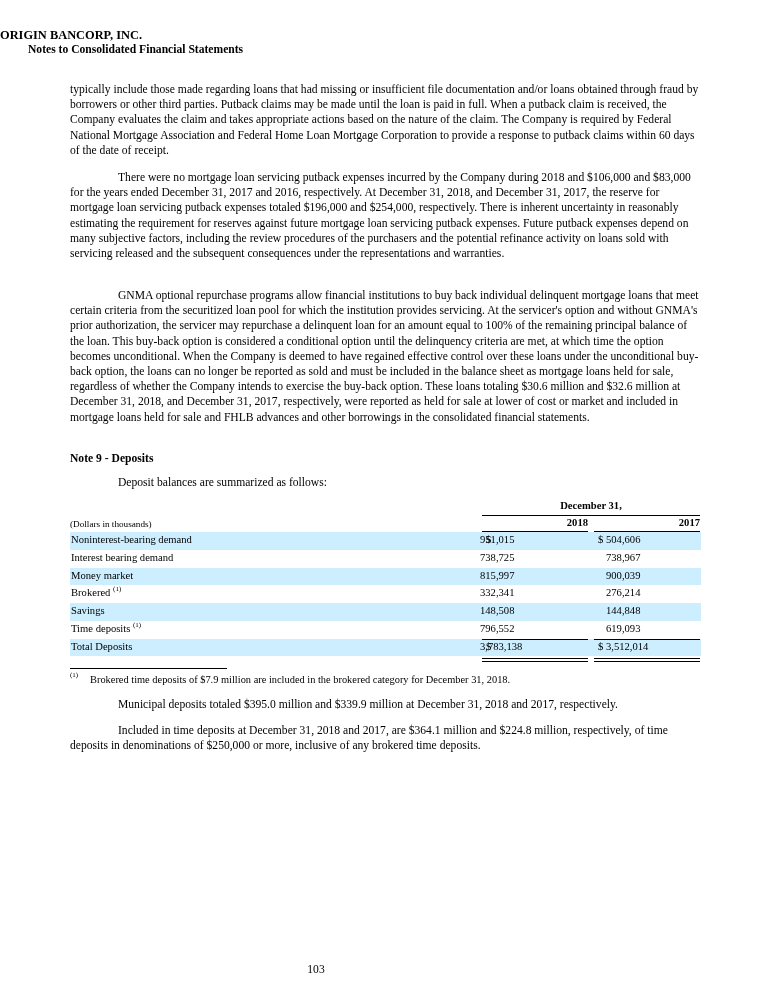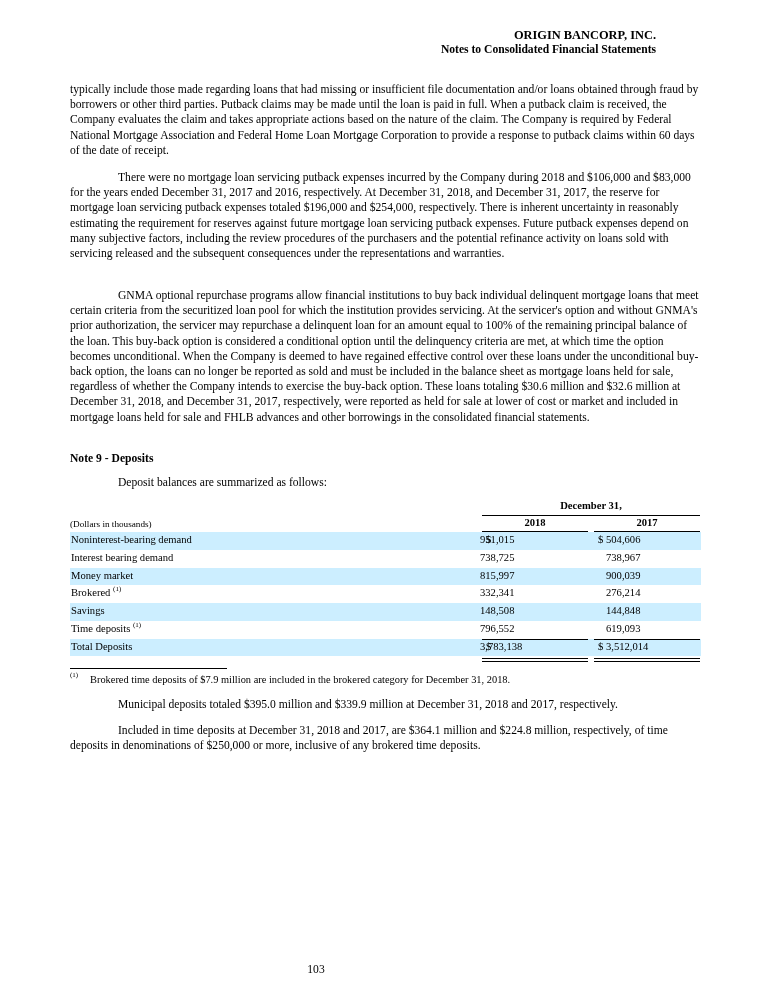--- a/index.html
+++ b/index.html
@@ -1,27 +1,27 @@
 <!DOCTYPE html>
 <html><head>
 <meta charset="utf-8">
 <style>
   html, body { margin:0; padding:0; background:#ffffff; }
   body { width:768px; height:993px; position:relative; font-family:"Liberation Serif", serif; color:#000; font-size:11.6px; }
-  .hdr { position:absolute; top:28px; left:0; width:656px; text-align:right; font-weight:bold; line-height:14.5px; }
+  .hdr { position:absolute; top:28px; left:0; width:656px; text-align:left; font-weight:bold; line-height:14.5px; }
   .hdr .l1 { font-size:12.4px; }
   .hdr .l2 { font-size:11.6px;padding-left:28px; }
   .para { position:absolute; left:70px; width:632px; line-height:15.2px; text-align:left; }
   .indent { text-indent:48px; }
   .note-title { position:absolute; left:70px; top:452px; font-weight:bold; }
   .table { position:absolute; left:70px; top:500px; width:631px; font-size:10.6px; }
   .th-dec { position:absolute; left:412px; width:218px; top:0; text-align:center; font-weight:bold; }
   .th-rule1 { position:absolute; left:412px; width:218px; top:15px; border-top:1.4px solid #000; }
   .th-dollars { position:absolute; left:0; top:19px; font-size:9.2px; }
-  .th-year { position:absolute; top:17px; width:106px; text-align:center; font-weight:bold; }
+  .th-year { position:absolute; top:17px; width:106px; text-align:right; font-weight:bold; }
   .th-y2018 { left:412px; }
   .th-y2017 { left:524px; }
   .th-rule2 { position:absolute; top:31px; width:106px; border-top:1.4px solid #000; }
   .row { position:absolute; left:0; width:631px; height:17.5px; }
   .row.shade { background:#cceeff; }
   .row .lbl { position:absolute; left:1px; top:2px; }
   .row .lbl sup { font-size:7px; vertical-align:super; line-height:0; }
   .row .cur { position:absolute; top:2px; }
   .row .val { position:absolute; top:2px; width:92px; }
   .cur18 { left:416px; } .val18 { left:410px; }

